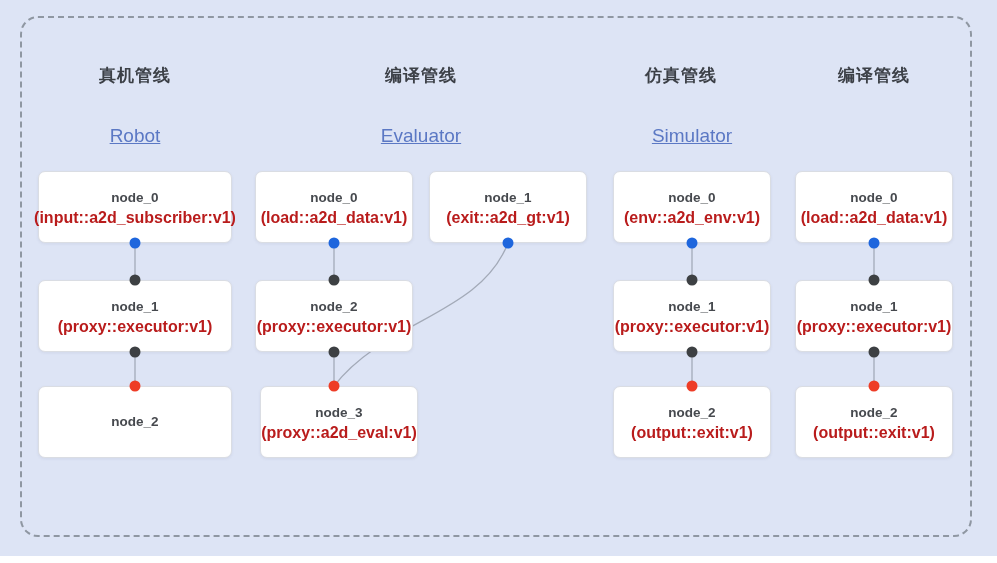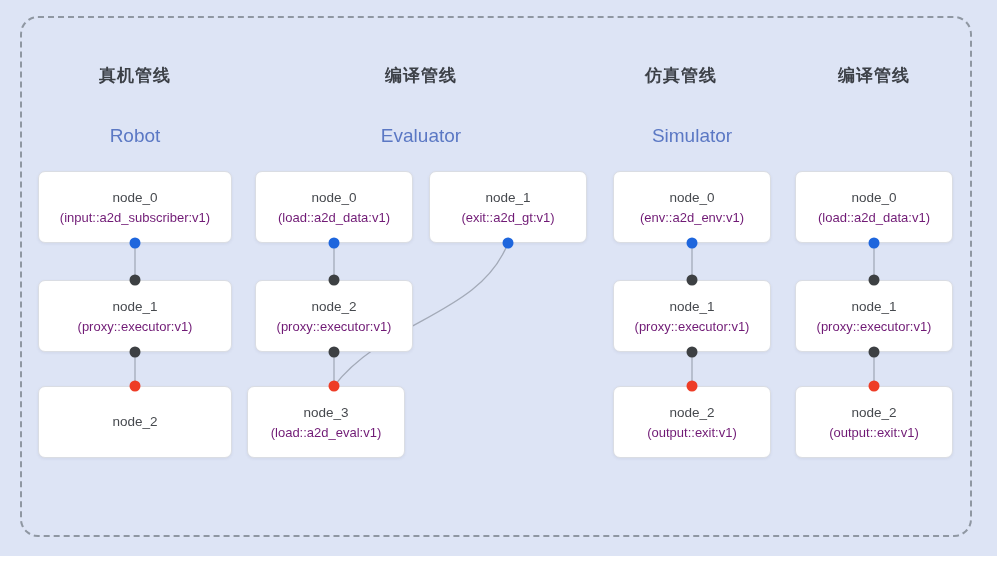--- a/index.html
+++ b/index.html
@@ -40,38 +40,40 @@
   }
   .col-title-en {
     position: absolute;
     top: 123px;
     height: 26px;
     line-height: 26px;
     font-size: 19px;
     font-weight: 400;
     color: #5b78c4;
     text-align: center;
+    text-decoration: underline;
   }
 
   .node {
     position: absolute;
     height: 72px;
     background: #ffffff;
     border: 1px solid #dadde3;
     border-radius: 7px;
     box-shadow: 0 1px 3px rgba(60, 70, 100, 0.08);
     display: flex;
     flex-direction: column;
     align-items: center;
     justify-content: center;
     gap: 4px;
     z-index: 2;
+    font-weight: bold;
   }
   .node .nid   { font-size: 13.5px; color: #46494e; line-height: 16px; }
-  .node .ntype { font-size: 13px;   color: #701a75; line-height: 15px; }
+  .node .ntype { font-size: 16px;   color: #b91c1c; line-height: 15px; }
 
   svg.layer {
     position: absolute;
     left: 0; top: 0;
     width: 997px; height: 563px;
   }
   svg.edges { z-index: 1; }
   svg.dots  { z-index: 3; pointer-events: none; }
   .edge { stroke: #a3aab8; stroke-width: 1.3; fill: none; }
 </style>
@@ -120,23 +122,23 @@
     <span class="ntype">(load::a2d_data:v1)</span>
   </div>
   <div class="node" style="left:429px;top:171px;width:158px;">
     <span class="nid">node_1</span>
     <span class="ntype">(exit::a2d_gt:v1)</span>
   </div>
   <div class="node" style="left:255px;top:280px;width:158px;">
     <span class="nid">node_2</span>
     <span class="ntype">(proxy::executor:v1)</span>
   </div>
-  <div class="node" style="left:247px;top:386px;width:158px;">
+  <div class="node" style="left:260px;top:386px;width:158px;">
     <span class="nid">node_3</span>
-    <span class="ntype">(load::a2d_eval:v1)</span>
+    <span class="ntype">(proxy::a2d_eval:v1)</span>
   </div>
 
   <div class="node" style="left:613px;top:171px;width:158px;">
     <span class="nid">node_0</span>
     <span class="ntype">(env::a2d_env:v1)</span>
   </div>
   <div class="node" style="left:613px;top:280px;width:158px;">
     <span class="nid">node_1</span>
     <span class="ntype">(proxy::executor:v1)</span>
   </div>

